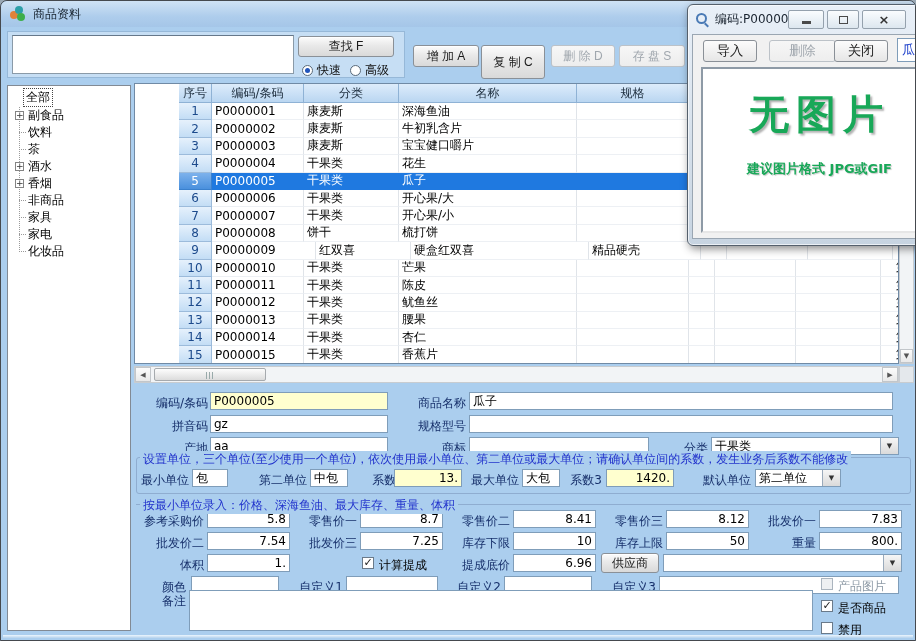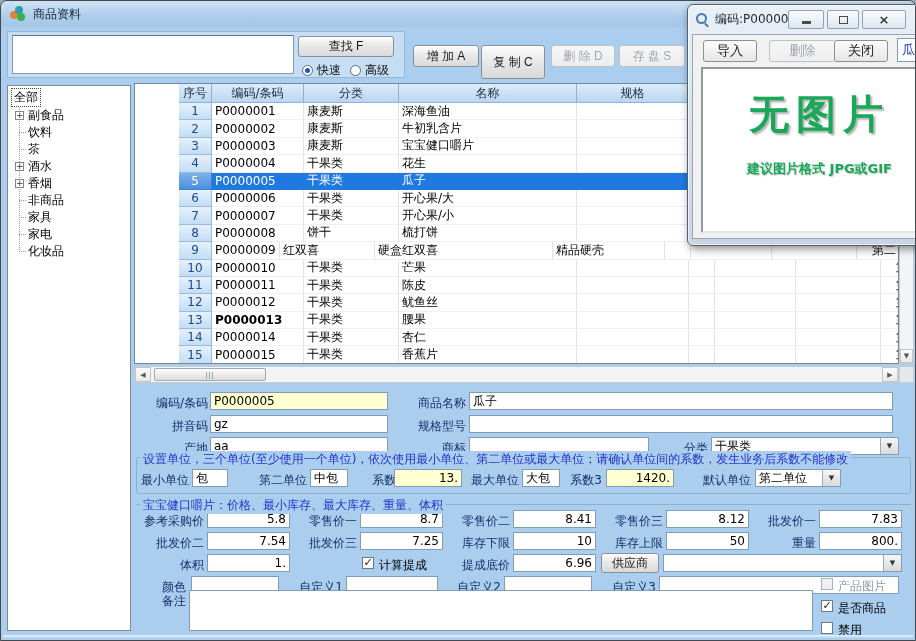--- a/index.html
+++ b/index.html
@@ -28,21 +28,21 @@
        background:#c6def4;border:1px solid #96b8d8;box-sizing:border-box;}
   .search-input{position:absolute;left:4px;top:3px;width:282px;height:39px;
        background:#fff;border:1px solid #8a9aa8;border-top-color:#66788a;box-sizing:border-box;}
   .radio{position:absolute;display:flex;align-items:center;gap:4px;color:#111;}
   .rb{width:11px;height:11px;border-radius:50%;border:1px solid #5a6a7a;background:#fff;
       box-sizing:border-box;position:relative;}
   .rb.on::after{content:"";position:absolute;inset:2px;border-radius:50%;background:#2255bb;}
 
   .tree-panel{position:absolute;left:6px;top:84px;width:124px;height:546px;background:#fff;
        border:1px solid #828a94;box-sizing:border-box;overflow:hidden;}
-  .tree-root{display:inline-block;margin:3px 0 0 4px;padding:0 2px;outline:1px dotted #444;color:#000;font-family:Liberation Mono, monospace;}
+  .tree-root{display:inline-block;margin:3px 0 0 16px;padding:0 2px;outline:1px dotted #444;color:#000;font-family:Liberation Mono, monospace;}
   .tree-kids{position:relative;margin-top:1px;}
   .tree-kids::before{content:"";position:absolute;left:11px;top:0;height:145px;width:1px;
        background:repeating-linear-gradient(#9a9a9a 0 1px,transparent 1px 2px);}
   .tree-item{position:relative;height:17px;line-height:17px;padding-left:20px;color:#000;white-space:nowrap;}
   .tree-item .stub{position:absolute;left:11px;top:8px;width:8px;height:1px;
        background:repeating-linear-gradient(90deg,#9a9a9a 0 1px,transparent 1px 2px);}
   .plusbox{position:absolute;left:7px;top:4px;width:9px;height:9px;border:1px solid #848484;
        background:#fff;font-size:9px;line-height:7px;text-align:center;color:#333;box-sizing:border-box;z-index:1;}
 
   .grid{position:absolute;left:133px;top:82px;width:765px;height:281px;background:#fff;
@@ -273,21 +273,21 @@
           <span class="g-cell" style="width: 95px;">饼干</span>
           <span class="g-cell" style="width: 178px;">梳打饼</span>
           <span class="g-cell" style="width: 112px;"></span>
           <span class="g-cell" style="width: 26px;"></span>
           <span class="g-cell" style="width: 81px;"></span>
           <span class="g-cell" style="width: 85px;"></span>
           <span class="g-cell unitpad" style="width: 62px;"></span>
         </div>
         <div class="g-row">
           <span class="g-cell g-seq" style="width: 33px;">9</span>
-          <span class="g-cell" style="width: 68px;">P0000009</span>
+          <span class="g-cell" style="width: 104px;">P0000009</span>
           <span class="g-cell" style="width: 95px;">红双喜</span>
           <span class="g-cell" style="width: 178px;">硬盒红双喜</span>
           <span class="g-cell" style="width: 112px;">精品硬壳</span>
           <span class="g-cell" style="width: 26px;"></span>
           <span class="g-cell" style="width: 81px;"></span>
           <span class="g-cell" style="width: 85px;"></span>
           <span class="g-cell unitpad" style="width: 62px;">第二</span>
         </div>
         <div class="g-row">
           <span class="g-cell g-seq" style="width: 33px;">10</span>
@@ -317,21 +317,21 @@
           <span class="g-cell" style="width: 95px;">干果类</span>
           <span class="g-cell" style="width: 178px;">鱿鱼丝</span>
           <span class="g-cell" style="width: 112px;"></span>
           <span class="g-cell" style="width: 26px;"></span>
           <span class="g-cell" style="width: 81px;"></span>
           <span class="g-cell" style="width: 85px;"></span>
           <span class="g-cell unitpad" style="width: 62px;">第二</span>
         </div>
         <div class="g-row">
           <span class="g-cell g-seq" style="width: 33px;">13</span>
-          <span class="g-cell" style="width: 92px; font-weight: bold;">P0000013</span>
+          <span class="g-cell" style="width: 92px;">P0000013</span>
           <span class="g-cell" style="width: 95px;">干果类</span>
           <span class="g-cell" style="width: 178px;">腰果</span>
           <span class="g-cell" style="width: 112px;"></span>
           <span class="g-cell" style="width: 26px;"></span>
           <span class="g-cell" style="width: 81px;"></span>
           <span class="g-cell" style="width: 85px;"></span>
           <span class="g-cell unitpad" style="width: 62px;">第二</span>
         </div>
         <div class="g-row">
           <span class="g-cell g-seq" style="width: 33px;">14</span>
@@ -402,21 +402,21 @@
   <input class="inp" style="left: 521px; top: 468px; width: 38px;" value="大包">
   <span class="lbl" style="left:563px;width:38px;top:471px;">系数3</span>
   <input class="inp hl num" style="left: 605px; top: 468px; width: 68px;" value="1420.">
   <span class="lbl" style="left:694px;width:56px;top:471px;">默认单位</span>
   <div class="combo" style="left:754px;top:468px;width:86px;">
     <span class="txt">第二单位</span>
     <span class="arrow">▼</span>
   </div>
 
   <div class="hline" style="left:135px;top:503px;width:775px;"></div>
-  <span class="legend" style="left:139px;top:496px;">宝宝健口嚼片：价格、最小库存、最大库存、重量、体积</span>
+  <span class="legend" style="left:139px;top:496px;">按最小单位录入：价格、深海鱼油、最大库存、重量、体积</span>
 
   <div id="price-row-1">
       <span class="lbl" style="left: 137px; width: 66px; top: 512px;">参考采购价</span>
       <input class="inp num" value="5.8" style="left: 206px; top: 509px; width: 83px;">
       <span class="lbl" style="left: 290px; width: 66px; top: 512px;">零售价一</span>
       <input class="inp num" value="8.7" style="left: 359px; top: 509px; width: 83px;">
       <span class="lbl" style="left: 443px; width: 66px; top: 512px;">零售价二</span>
       <input class="inp num" value="8.41" style="left: 512px; top: 509px; width: 83px;">
       <span class="lbl" style="left: 596px; width: 66px; top: 512px;">零售价三</span>
       <input class="inp num" value="8.12" style="left: 665px; top: 509px; width: 83px;">

